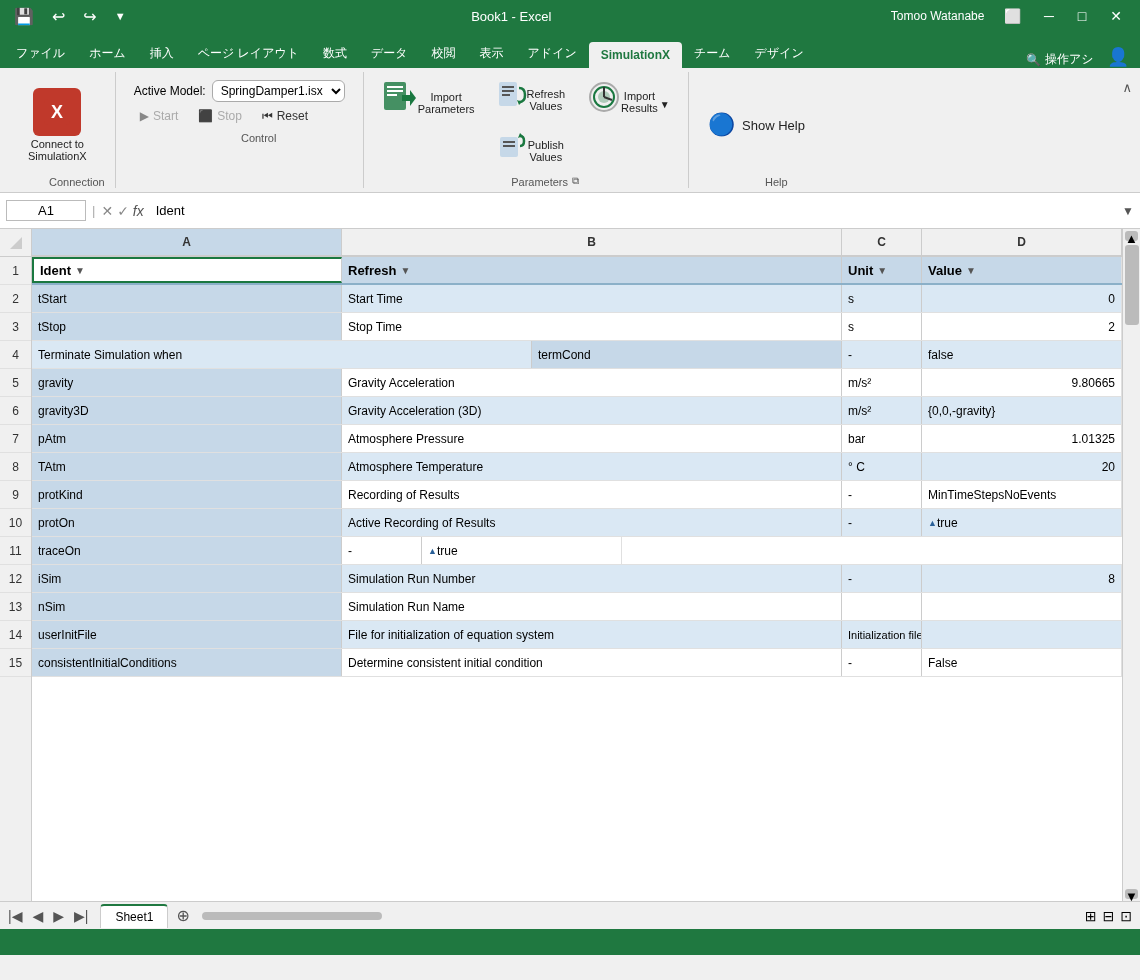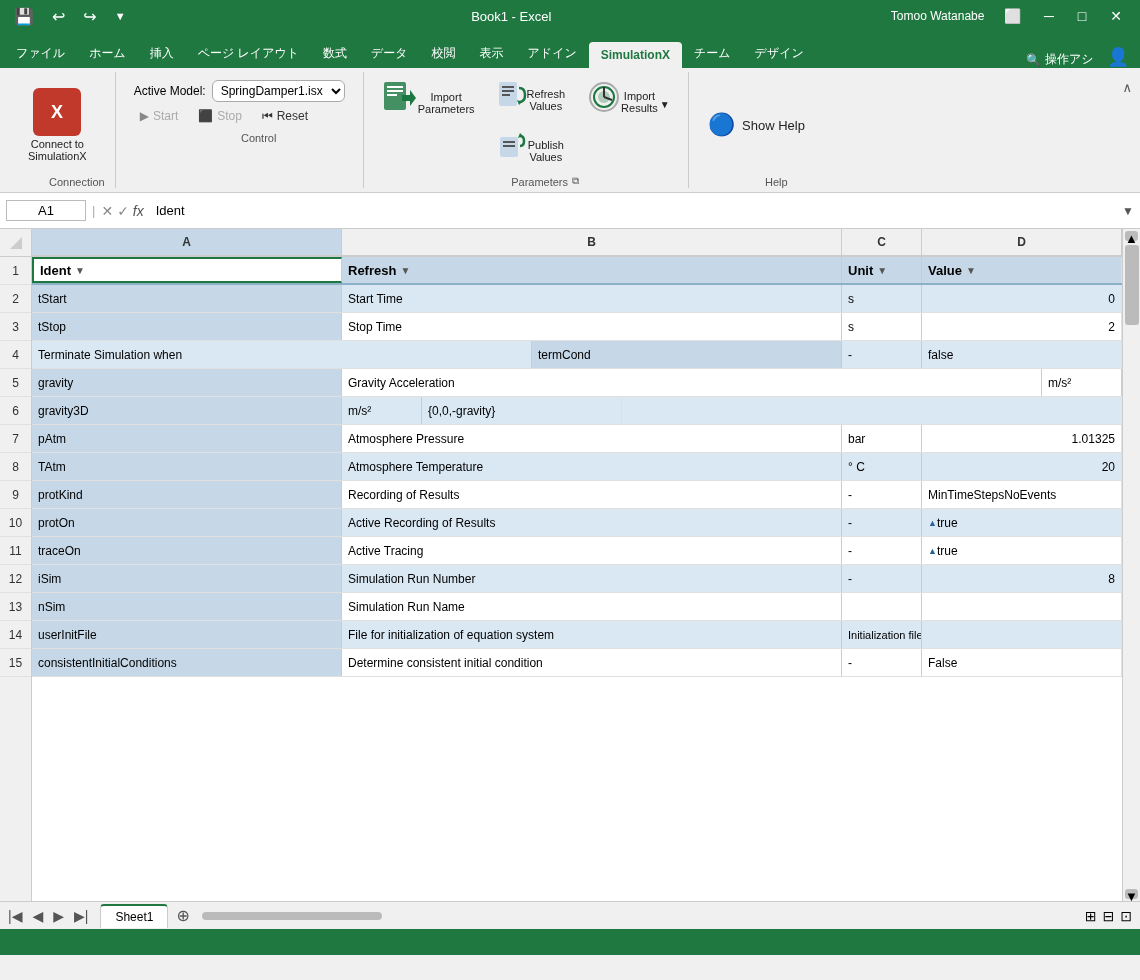--- a/index.html
+++ b/index.html
@@ -561,23 +561,25 @@
     <div class="grid-row even">
       <div class="cell col-b">Terminate Simulation when</div>
       <div class="cell col-a">termCond</div>
       <div class="cell col-c">-</div>
       <div class="cell col-d left-align">false</div>
     </div>
     <div class="grid-row odd">
       <div class="cell col-a">gravity</div>
       <div class="cell col-b">Gravity Acceleration</div>
       <div class="cell col-c">m/s²</div>
+      <div class="cell col-d">9.80665</div>
     </div>
     <div class="grid-row even">
       <div class="cell col-a">gravity3D</div>
+      <div class="cell col-b">Gravity Acceleration (3D)</div>
       <div class="cell col-c">m/s²</div>
       <div class="cell col-d left-align">{0,0,-gravity}</div>
     </div>
     <div class="grid-row odd">
       <div class="cell col-a">pAtm</div>
       <div class="cell col-b">Atmosphere Pressure</div>
       <div class="cell col-c">bar</div>
       <div class="cell col-d">1.01325</div>
     </div>
     <div class="grid-row even">
@@ -596,21 +598,20 @@
       <div class="cell col-a">protOn</div>
       <div class="cell col-b">Active Recording of Results</div>
       <div class="cell col-c">-</div>
       <div class="cell col-d left-align">
         <span class="tri">▲</span>
         <span>true</span>
       </div>
     </div>
     <div class="grid-row odd">
       <div class="cell col-a">traceOn</div>
-      <div class="cell col-b">Active Tracing</div>
       <div class="cell col-c">-</div>
       <div class="cell col-d left-align">
         <span class="tri">▲</span>
         <span>true</span>
       </div>
     </div>
     <div class="grid-row even">
       <div class="cell col-a">iSim</div>
       <div class="cell col-b">Simulation Run Number</div>
       <div class="cell col-c">-</div>

